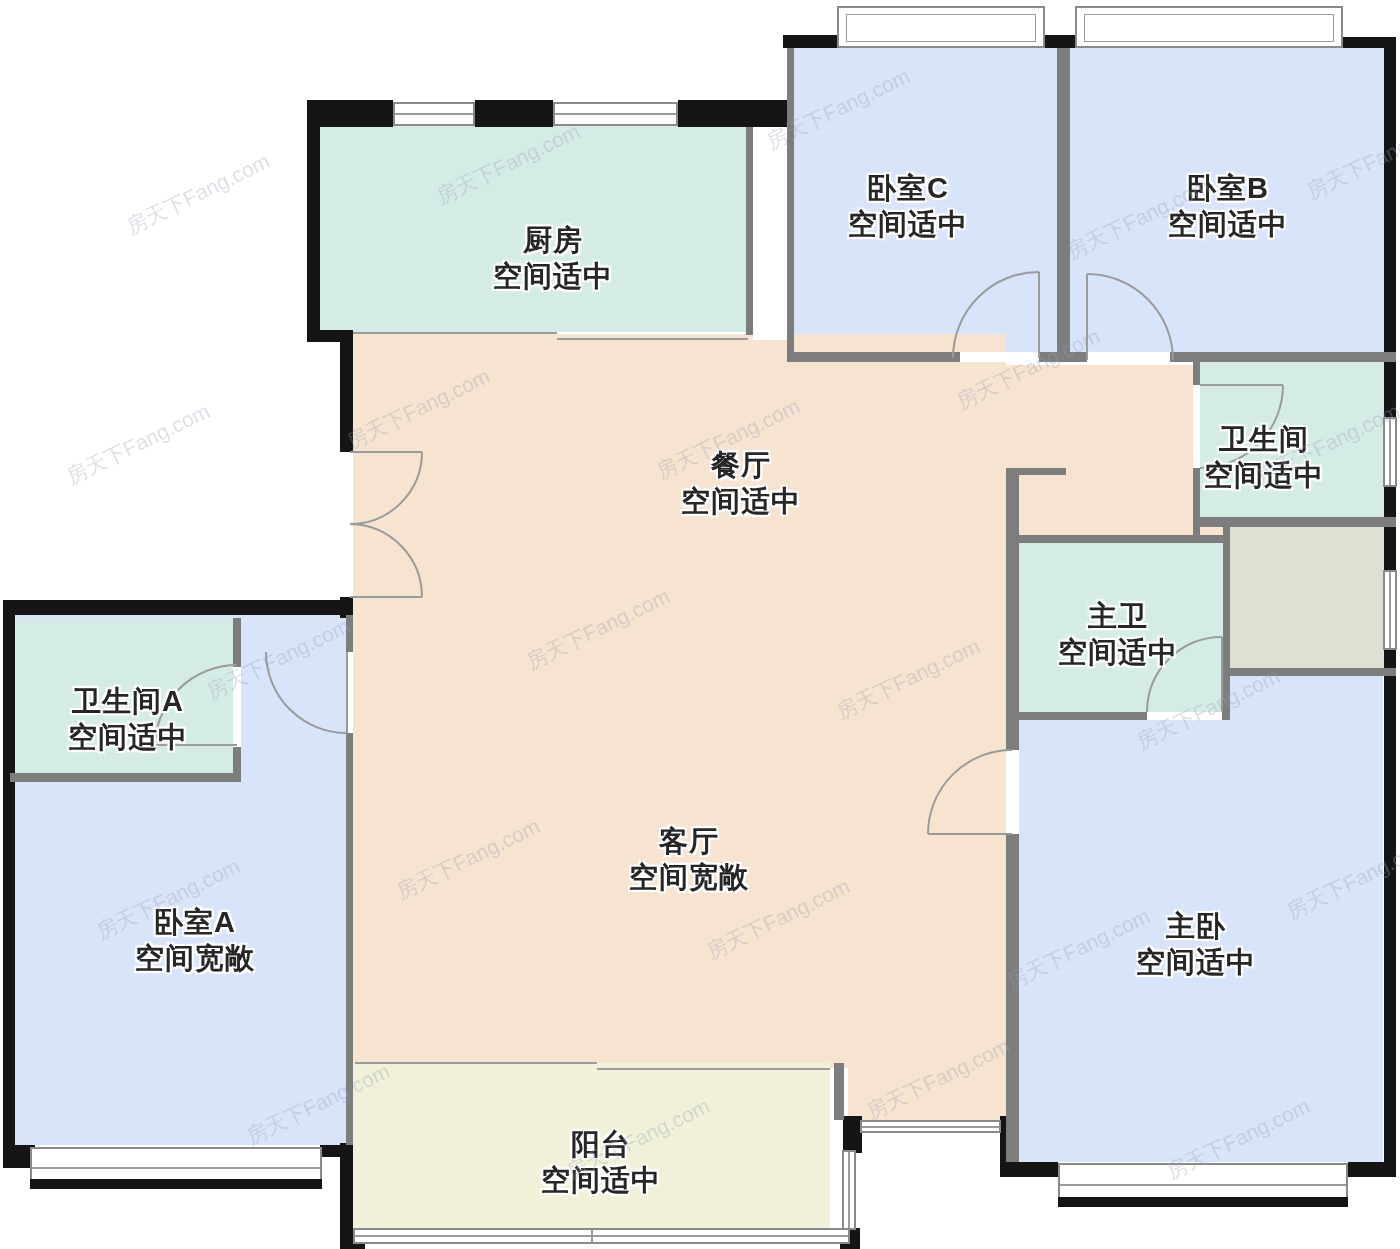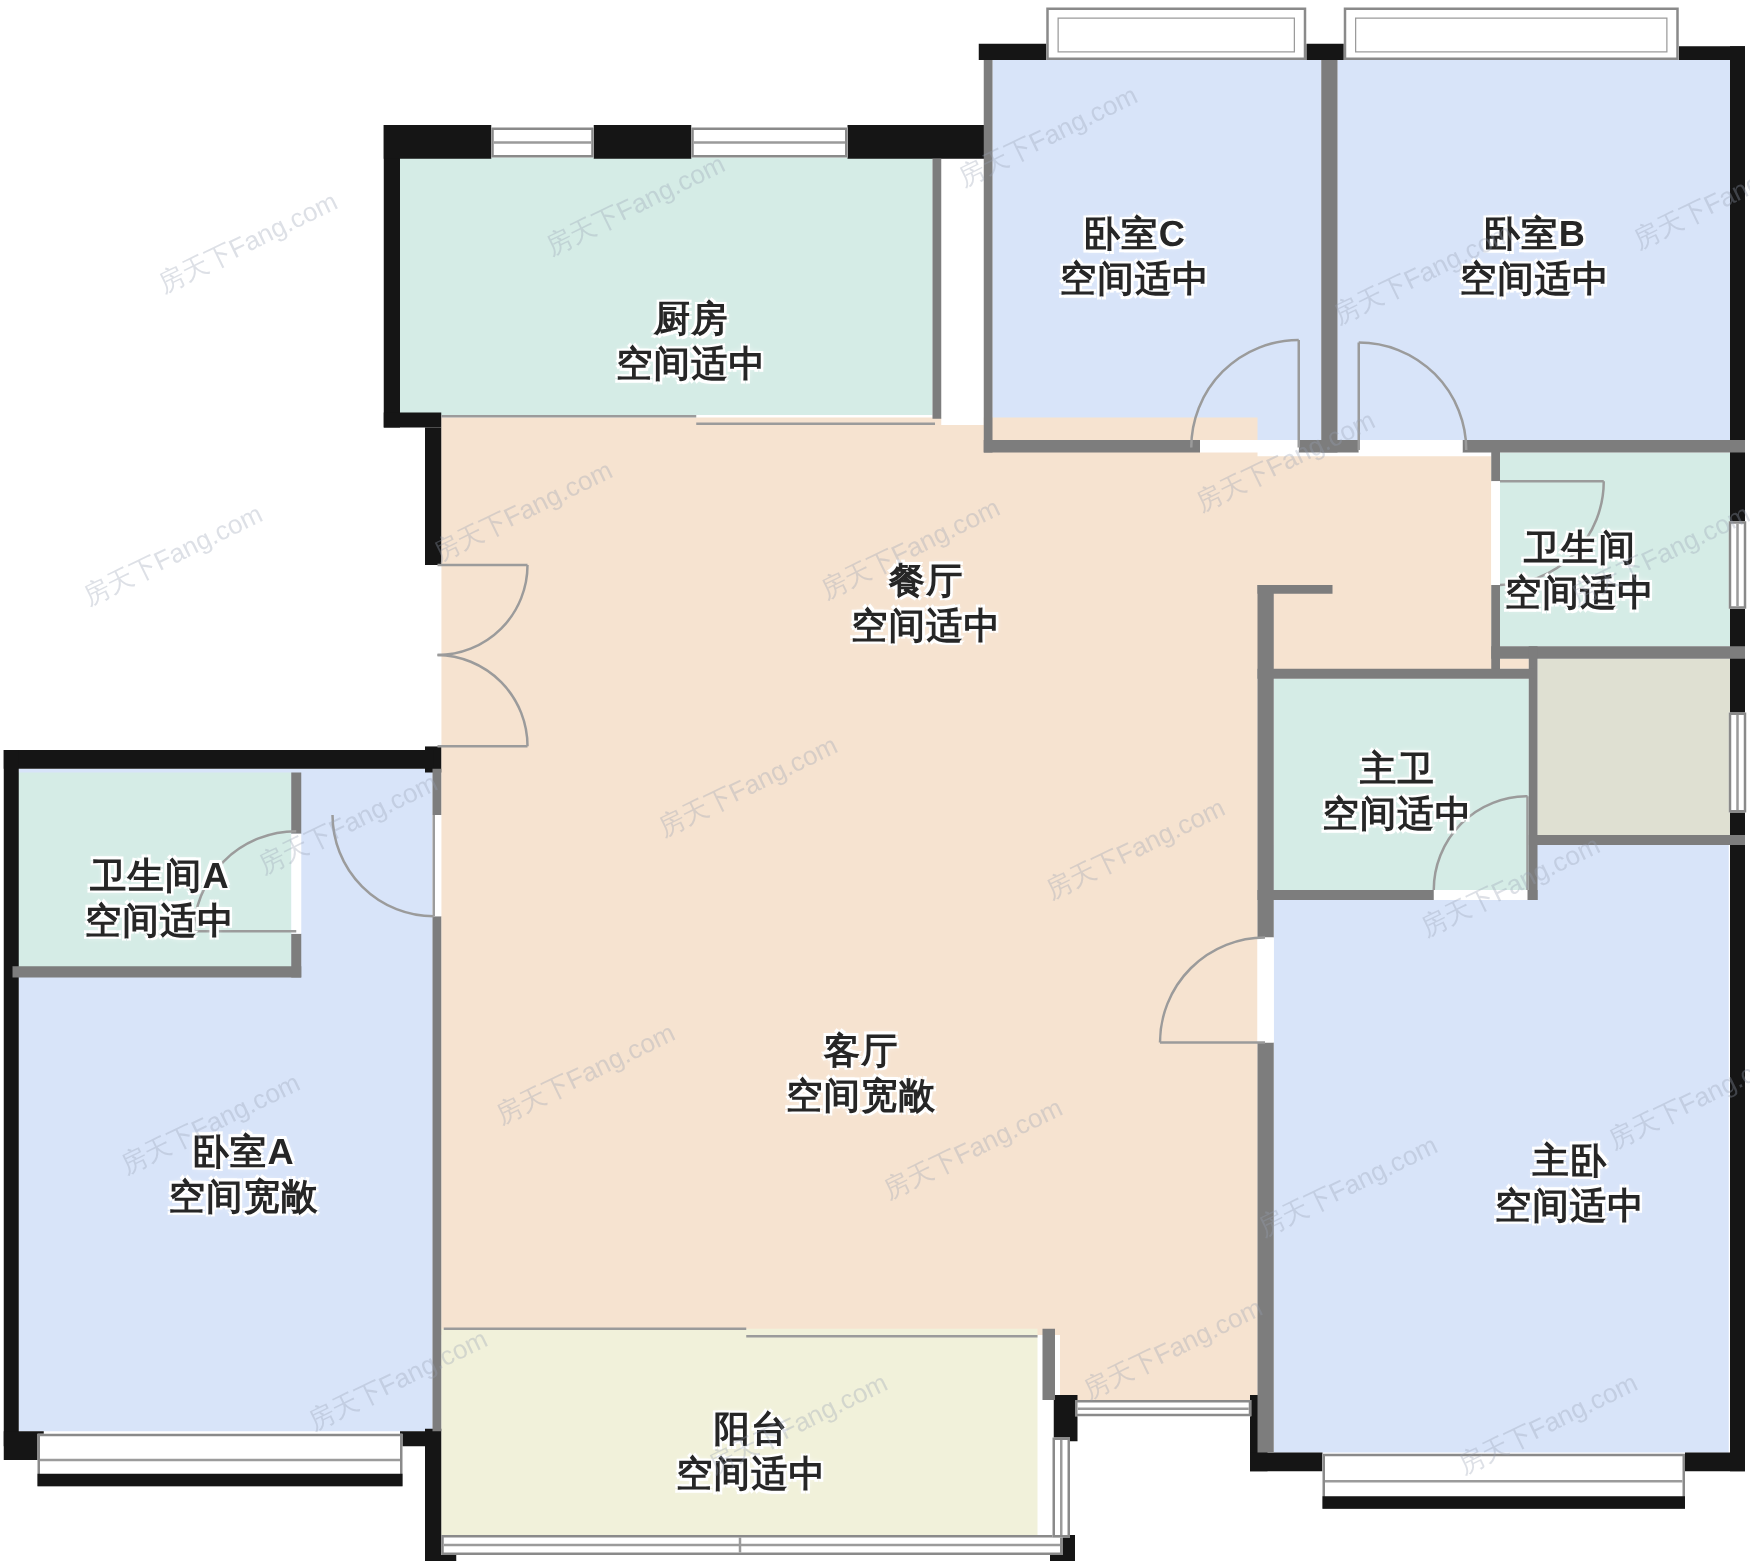--- a/index.html
+++ b/index.html
@@ -162,21 +162,21 @@
       <line x1="1087" y1="274" x2="1087" y2="360"></line>
       <path d="M1283,385 A83,83 0 0 1 1200,468"></path>
       <line x1="1200" y1="385" x2="1283" y2="385"></line>
       <path d="M1147,712 A75,75 0 0 1 1222,637"></path>
       <line x1="1222" y1="637" x2="1222" y2="712"></line>
       <path d="M928,834 A84,84 0 0 1 1012,750"></path>
       <line x1="928" y1="834" x2="1012" y2="834"></line>
     </g>
   </svg>
 
-  <div class="label" style="left:553px;top:258px;margin-top:16px;">
+  <div class="label" style="left:553px;top:258px;">
     <div>厨房</div>
     <div>空间适中</div>
   </div>
   <div class="label" style="left:908px;top:206px;">
     <div>卧室C</div>
     <div>空间适中</div>
   </div>
   <div class="label" style="left:1228px;top:206px;">
     <div>卧室B</div>
     <div>空间适中</div>
@@ -198,21 +198,21 @@
     <div>空间适中</div>
   </div>
   <div class="label" style="left:195px;top:940px;">
     <div>卧室A</div>
     <div>空间宽敞</div>
   </div>
   <div class="label" style="left:689px;top:859px;">
     <div>客厅</div>
     <div>空间宽敞</div>
   </div>
-  <div class="label" style="left:1256px;top:947px;">
+  <div class="label" style="left:1196px;top:947px;font-family:Liberation Mono, monospace;">
     <div>主卧</div>
     <div>空间适中</div>
   </div>
   <div class="label" style="left:601px;top:1162px;">
     <div>阳台</div>
     <div>空间适中</div>
   </div>
 
   <div id="wm-layer">
       <div class="wm" style="left: 120px; top: 180px;">房天下Fang.com</div>

